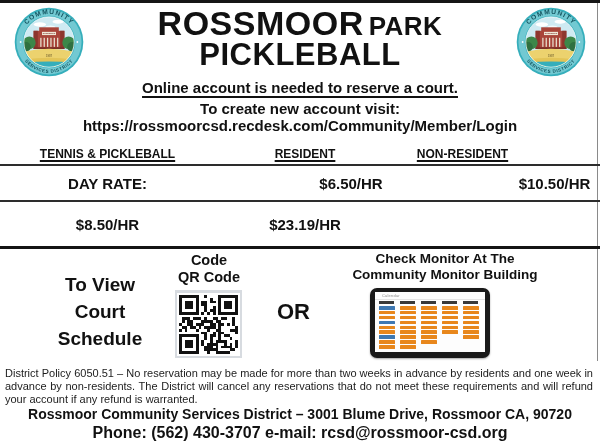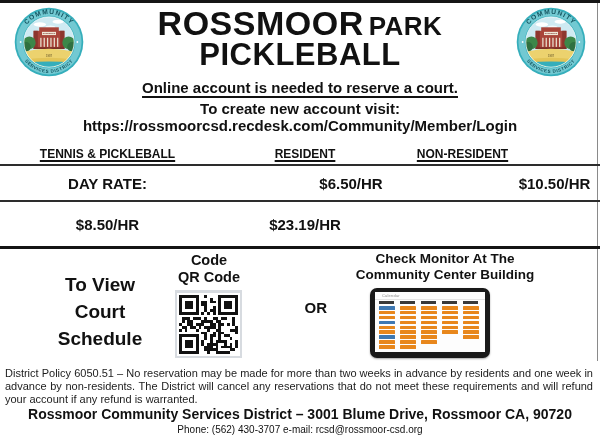--- a/index.html
+++ b/index.html
@@ -31,36 +31,36 @@
   .rule1{top:161px;height:2px;}
   .rule2{top:197px;height:2px;}
   .rule3{top:243px;height:3px;background:#141414;}
   .right-border{top:0;right:2px;width:1px;height:358px;background:#8a8a8a;}
   
   .view-text{left:25px;top:268px;width:150px;text-align:center;font-size:19px;font-weight:700;line-height:27px;}
   .qr-label{left:168px;top:249px;width:82px;text-align:center;font-size:14.5px;font-weight:700;line-height:17px;}
   .qr-frame{left:175px;top:287px;width:67px;height:68px;background:#d7dbe0;
             display:flex;align-items:center;justify-content:center;}
   .qr-inner{background:#fff;padding:2px;line-height:0;}
-  .or-text{left:277px;top:296px;width:50px;text-align:right;font-size:15px;font-weight:700;}
+  .or-text{left:277px;top:296px;width:50px;text-align:left;font-size:22px;font-weight:700;}
   .mon-label{left:343px;top:248px;width:204px;text-align:center;font-size:13.5px;font-weight:700;line-height:16px;}
   .tablet{left:370px;top:285px;width:120px;height:70px;background:#191919;border-radius:7px;
           box-sizing:border-box;padding:4px 5px 6px 5px;box-shadow:0 1px 2px rgba(0,0,0,.35);}
   .screen{position:relative;width:110px;height:60px;background:#fdfdfd;overflow:hidden;}
   .screen-title{position:absolute;left:7px;top:1px;font-size:4px;color:#8a8a8a;letter-spacing:.2px;}
   .screen-rule{position:absolute;left:0;right:0;top:7px;height:1px;background:#e4e4e4;}
   .mcols{position:absolute;left:4px;top:9px;display:flex;gap:4px;}
   .mcol{width:17px;}
   .mhead{width:15px;height:3px;background:#3a3a3a;margin-bottom:2px;}
   .mblock{width:16px;height:3.5px;margin-bottom:1.4px;border-radius:.5px;}
   
   .policy{left:5px;right:7px;top:364px;font-size:11px;line-height:12.9px;color:#1c1c1c;
           text-align:justify;font-weight:400;}
   .foot1{left:0;right:0;top:403px;text-align:center;font-size:14px;font-weight:700;}
-  .foot2{left:0;right:0;top:421px;text-align:center;font-size:10px;font-weight:400;}
+  .foot2{left:0;right:0;top:421px;text-align:center;font-size:16px;font-weight:700;}
 </style>
 </head>
 <body>
 
 <div class="flyer">
 
   <div class="abs right-border"></div>
 
   <span class="abs logo" style="left:10px;top:4px;">
   <svg viewBox="0 0 100 100" width="78" height="70" role="img">
@@ -354,21 +354,21 @@
           <rect x="1" y="15" width="5" height="5" fill="#ffffff"></rect>
           <rect x="2" y="16" width="3" height="3" fill="#111111"></rect>
         </svg>
       </div>
   </div>
 
   <div class="abs or-text">OR</div>
 
   <div class="abs mon-label">
     <div>Check Monitor At The</div>
-    <div>Community Center Building</div>
+    <div>Community Monitor Building</div>
   </div>
 
   <div class="abs tablet">
     <div class="screen">
       <span class="screen-title">Calendar</span>
       <div class="screen-rule"></div>
       <div class="mcols">
           <div class="mcol">
             <div class="mhead"></div>
             <div class="mblock" style="background: rgb(62, 120, 178);"></div>

